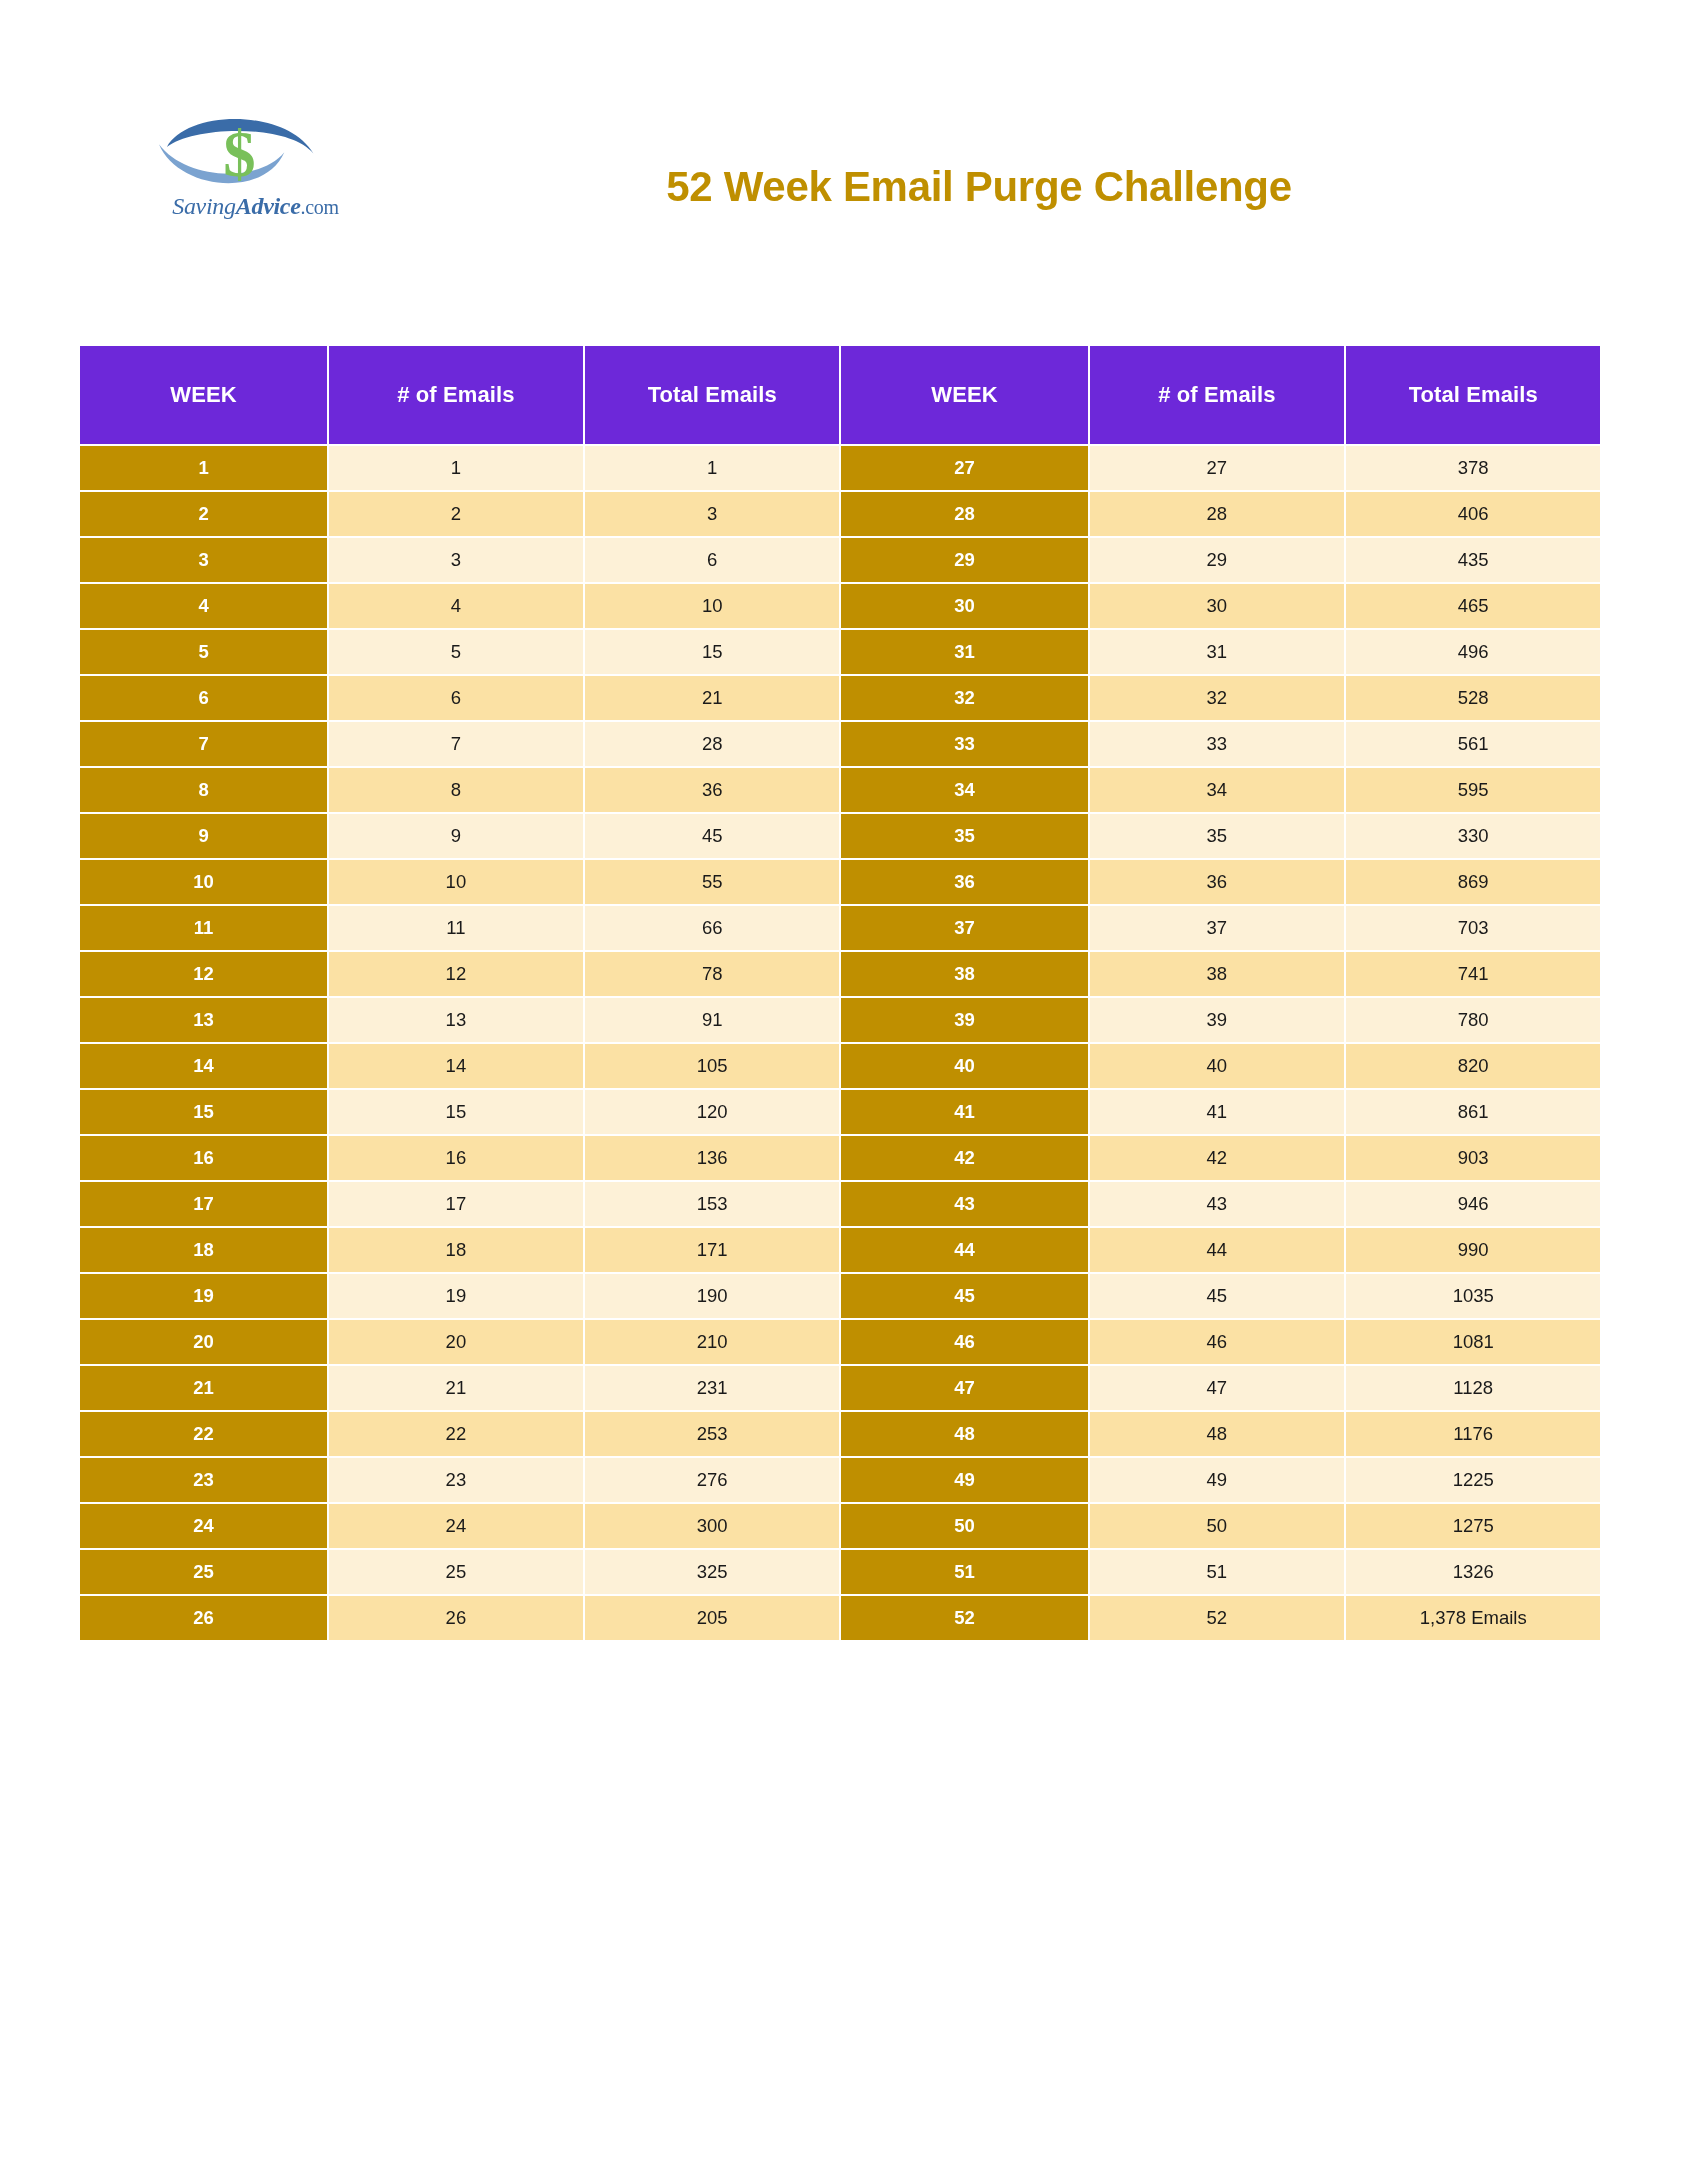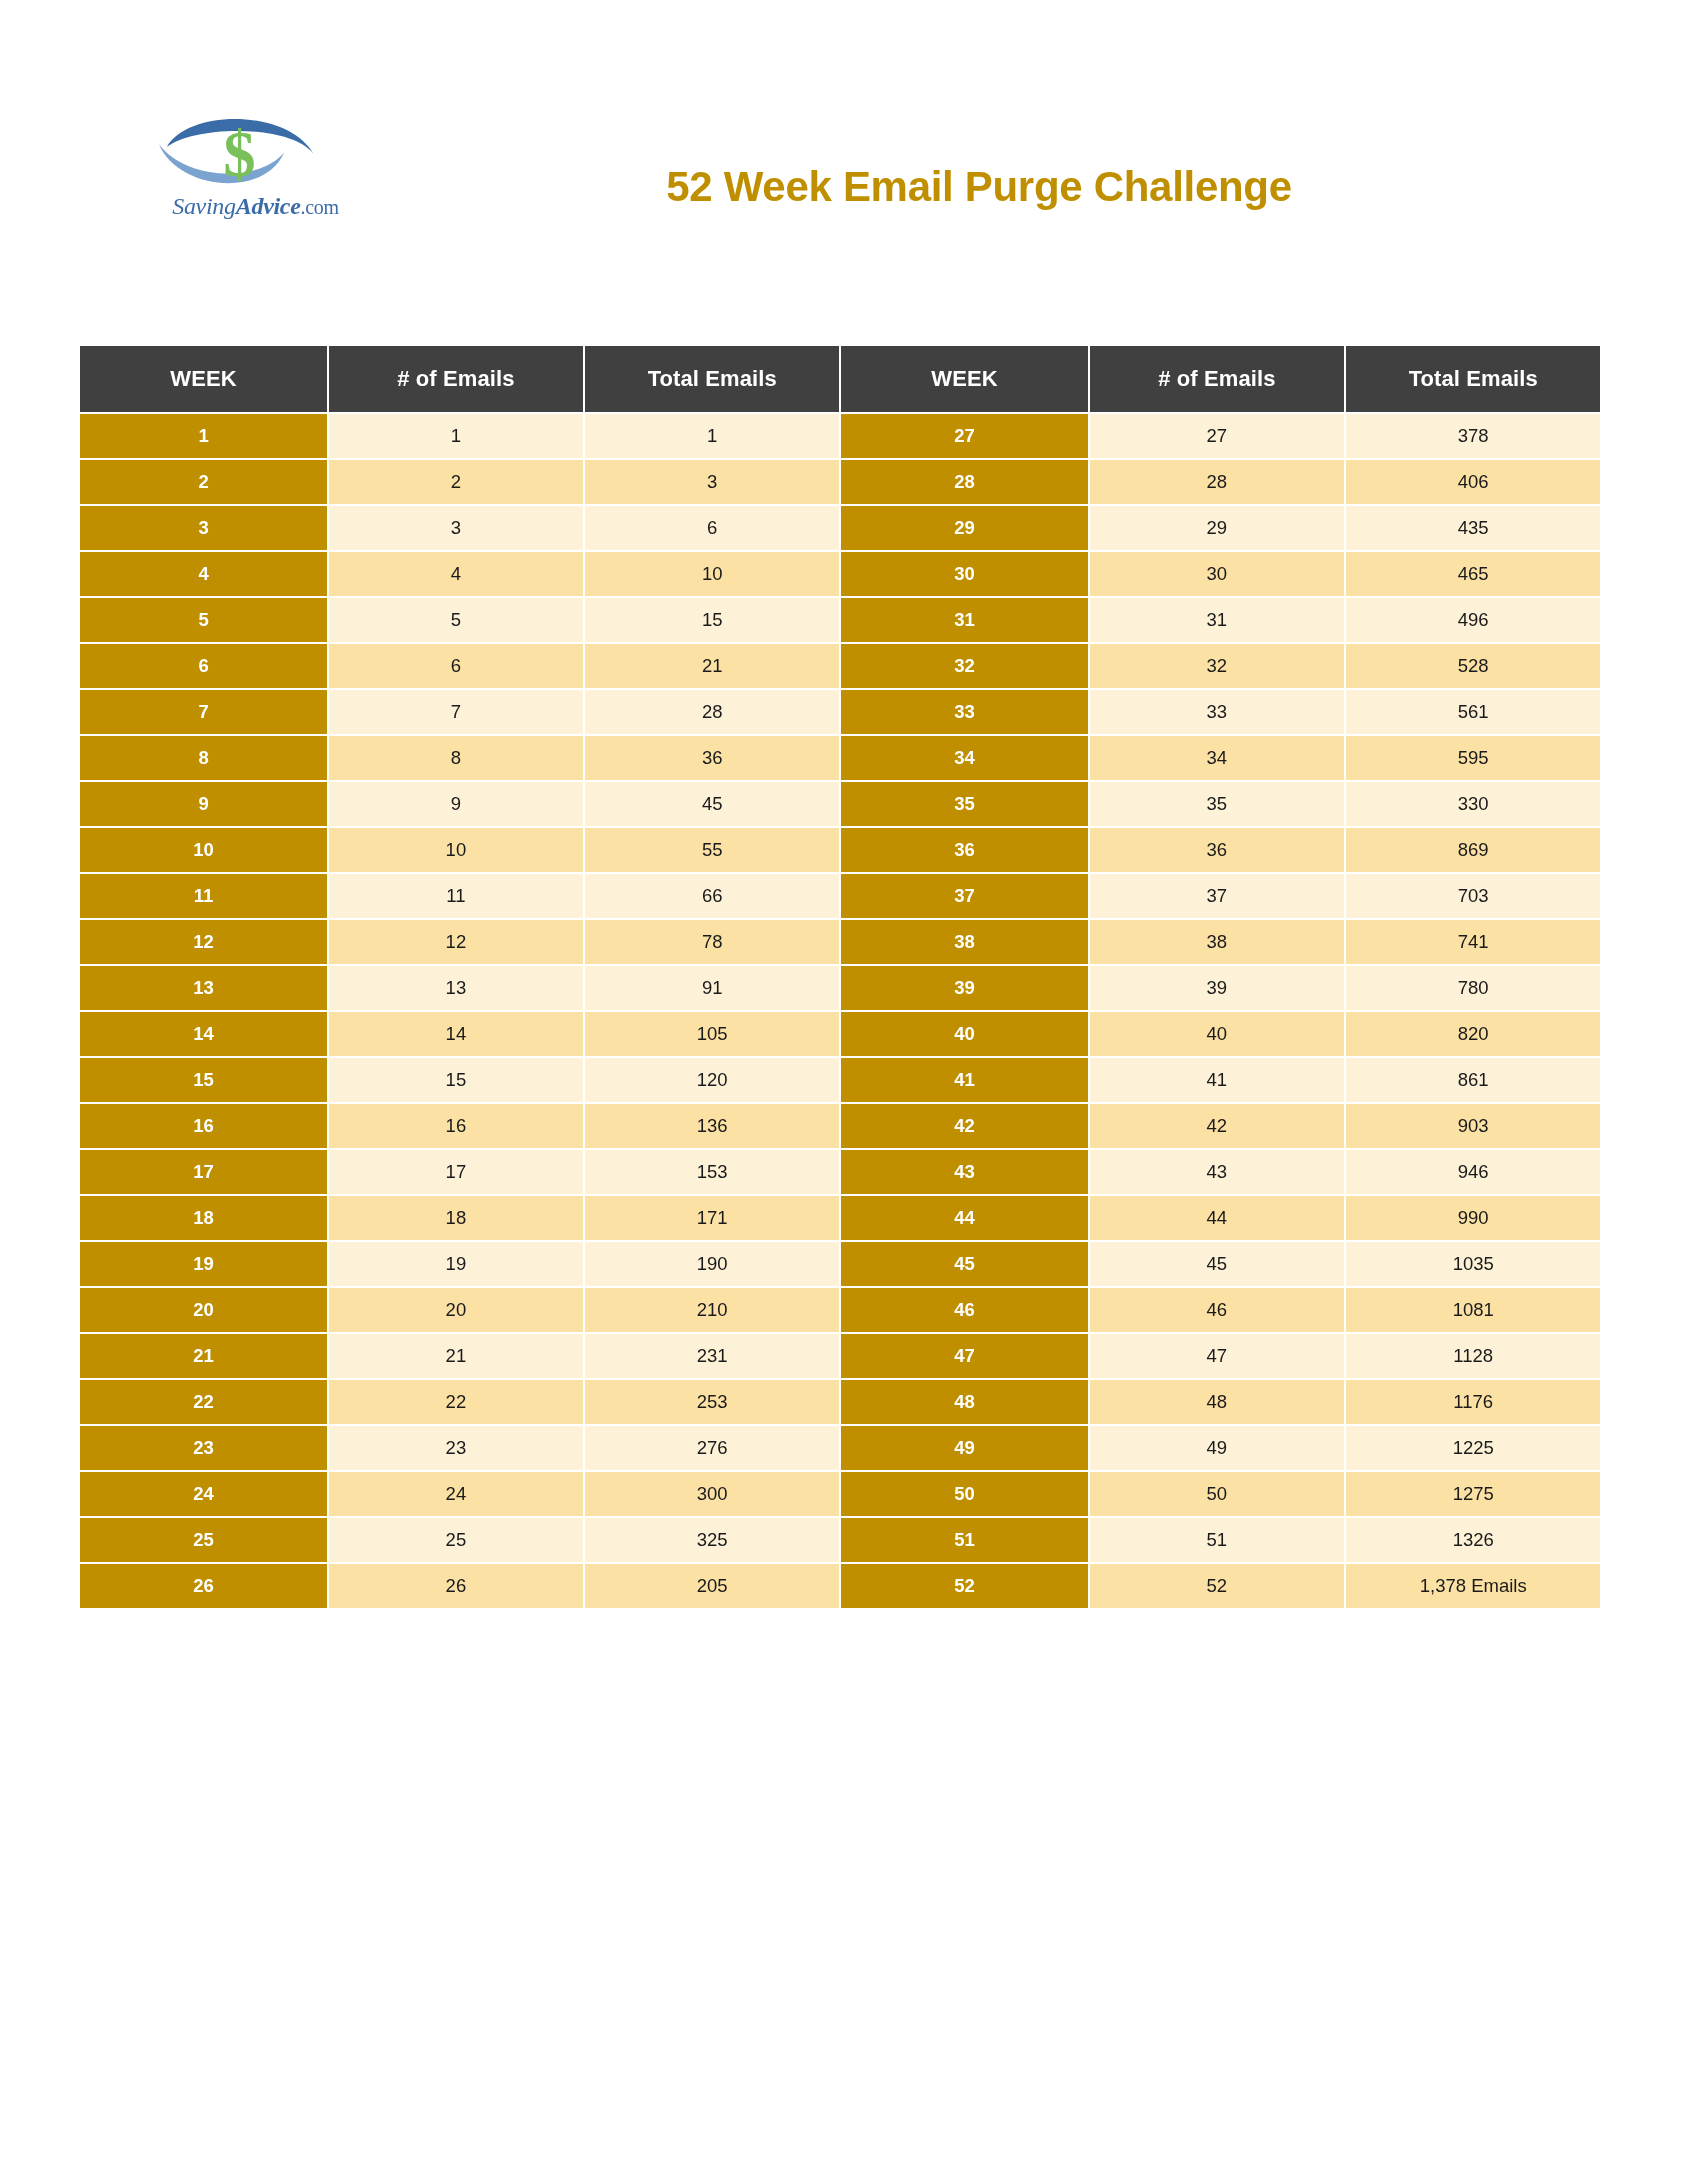--- a/index.html
+++ b/index.html
@@ -84,27 +84,27 @@
     border-spacing: 2.6px 2.6px;
     width: 1524px;
     table-layout: fixed;
     margin: -2.6px;
   }
   table.purge-table col.c-week   { width: 246px; }
   table.purge-table col.c-num    { width: 254px; }
   table.purge-table col.c-total  { width: 254px; }
 
   th.hdr {
-    background: #404040;
+    background: #6d28d9;
     color: #ffffff;
     font-size: 22px;
     font-weight: bold;
     text-align: center;
     height: 66px;
-    padding: 0;
+    padding: 16px;
     letter-spacing: 0.1px;
   }
 
   td.week-cell {
     background: #BF8F00;
     color: #ffffff;
     font-size: 18.5px;
     font-weight: bold;
     text-align: center;
     height: 44px;

